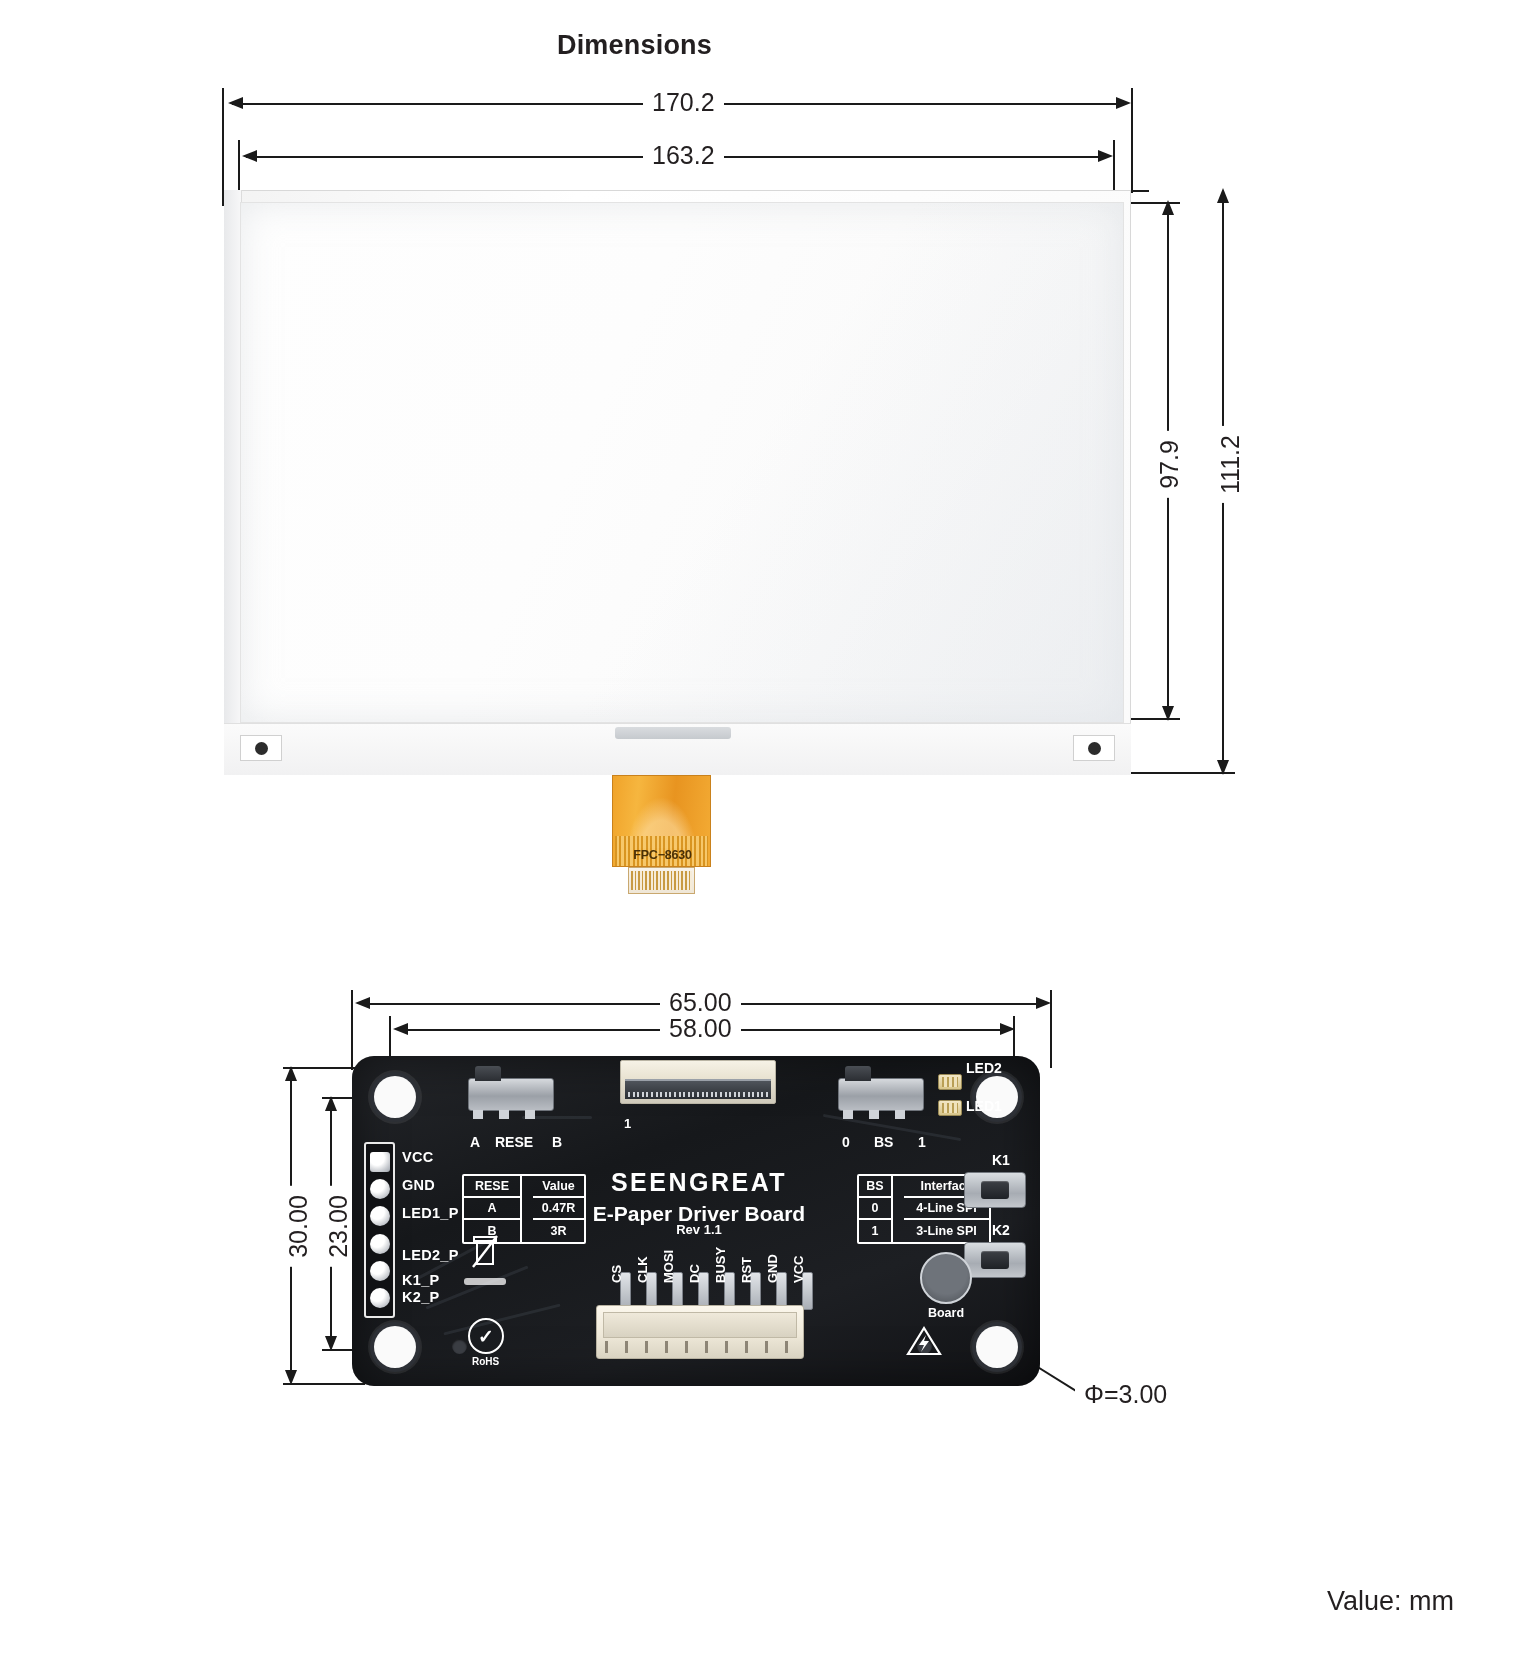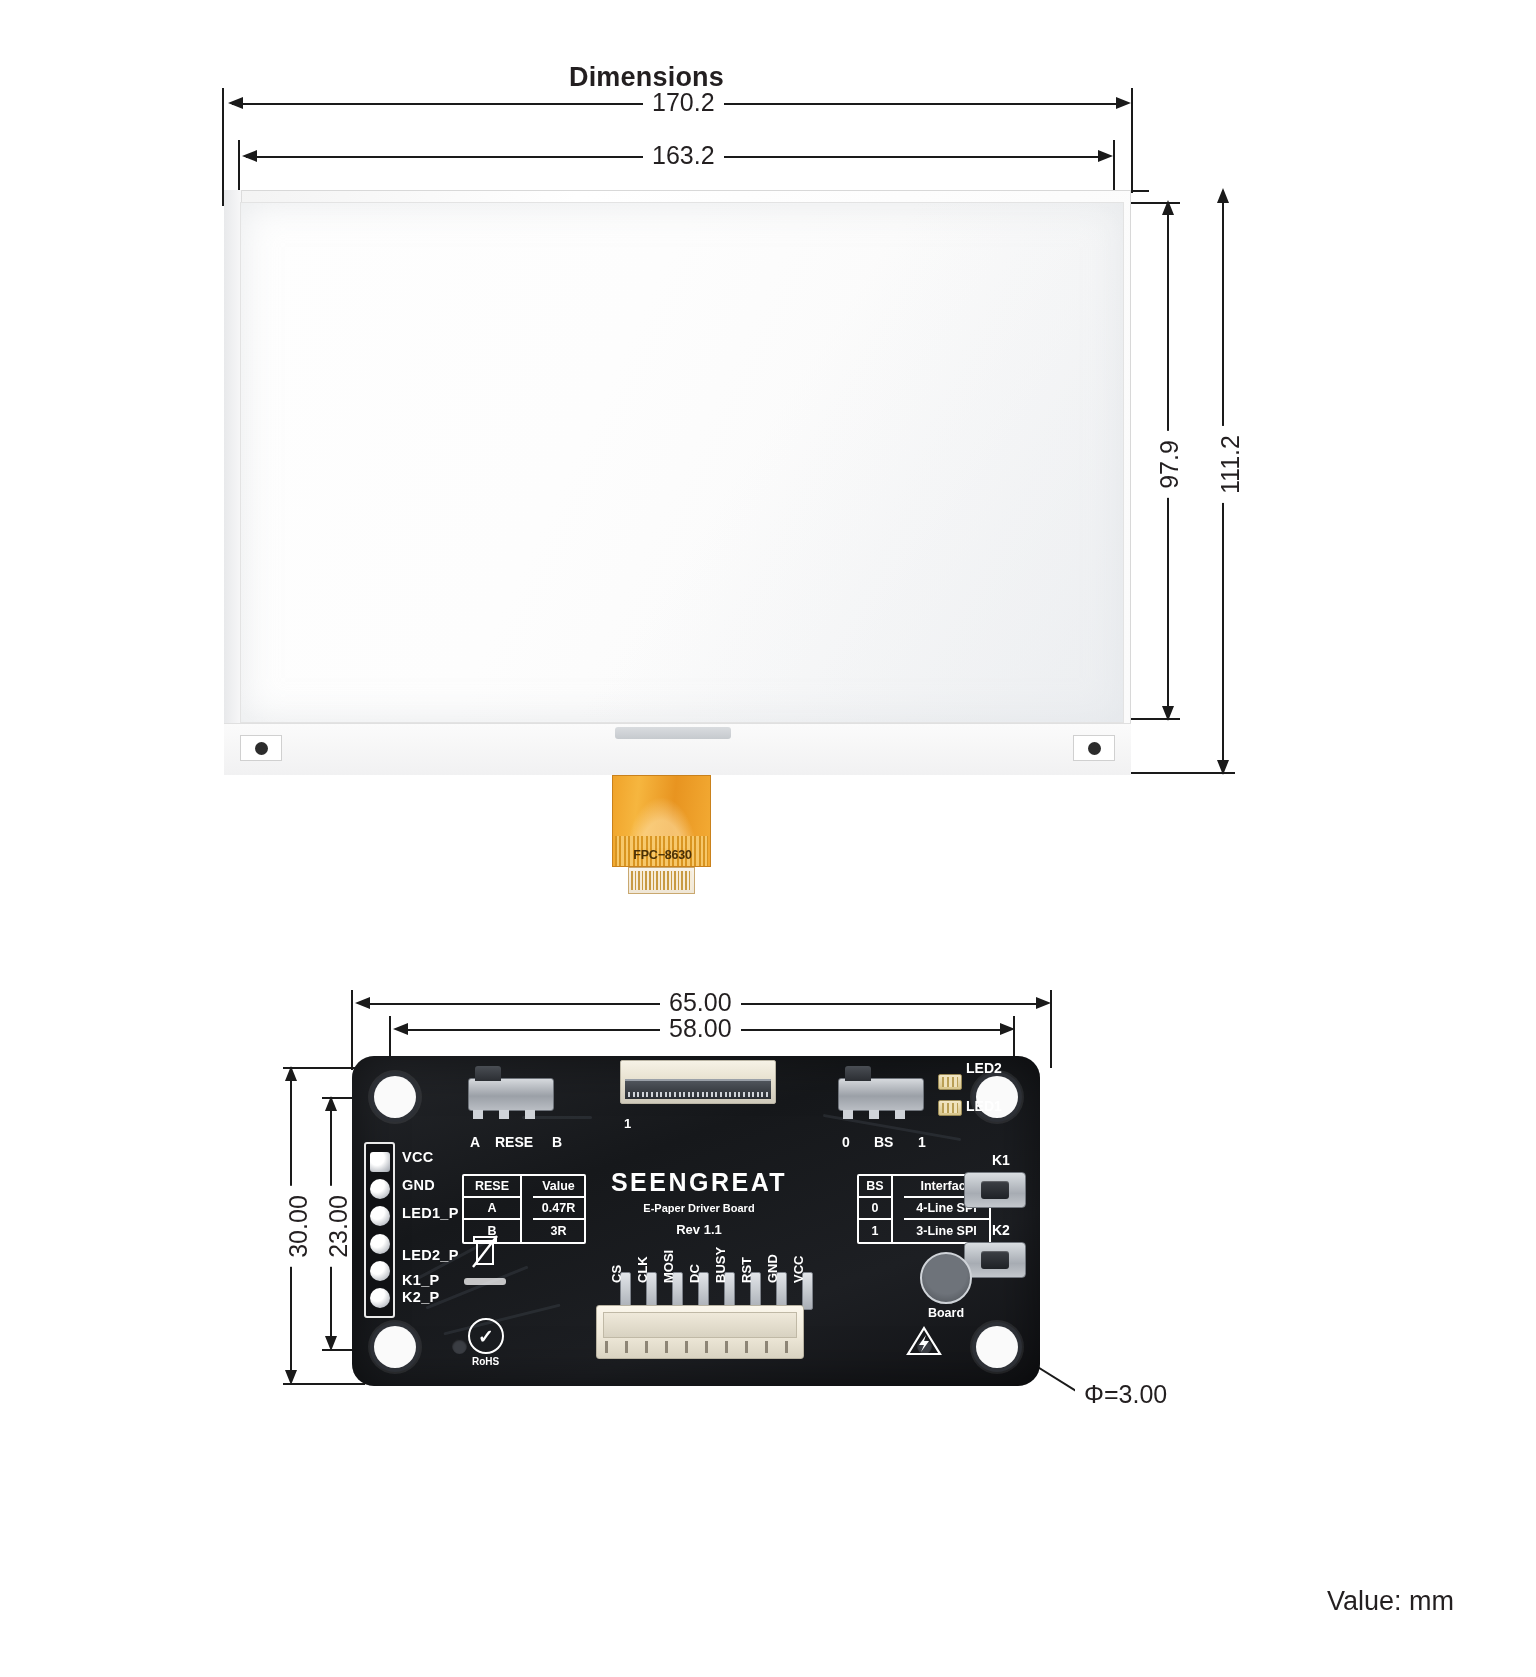--- a/index.html
+++ b/index.html
@@ -9,24 +9,23 @@
     background:#ffffff;
     font-family:"Liberation Sans", sans-serif;
     color:#1a1a1a;
     position:relative;
     overflow:hidden;
   }
   .page { position:absolute; inset:0; }
 
   
   #title {
-    position:absolute; top:30px; left:12px; width:1269px;
+    position:absolute; top:30px; left:0; width:1269px;
     text-align:center; font-size:27px; font-weight:bold; color:#231f20;
     letter-spacing:.2px;
-    margin-top:32px;
   }
 
   
   .dimline { position:absolute; background:#1a1a1a; }
   .hline { height:2px; }
   .vline { width:2px; }
   .ext { position:absolute; background:#1a1a1a; width:2px; }
   .exth { position:absolute; background:#1a1a1a; height:2px; }
 
   .arrowL, .arrowR, .arrowU, .arrowD { position:absolute; width:0; height:0; }
@@ -247,21 +246,21 @@
   #rese-table { left:110px; top:118px; grid-template-columns:58px 62px; grid-template-rows:22px 22px 22px; }
   #bs-table   { left:505px; top:118px; grid-template-columns:34px 96px; grid-template-rows:22px 22px 22px; }
 
   
   #brand-seengreat {
     position:absolute; left:242px; top:112px; width:210px; text-align:center;
     color:#ffffff; font-size:25px; font-weight:bold; letter-spacing:2.5px;
   }
   #brand-sub {
     position:absolute; left:222px; top:146px; width:250px; text-align:center;
-    color:#ffffff; font-size:11px; font-weight:bold;
+    color:#ffffff; font-size:21px; font-weight:bold;
   }
   #brand-rev {
     position:absolute; left:222px; top:166px; width:250px; text-align:center;
     color:#ffffff; font-size:13px; font-weight:bold;
   }
   #andy-logo {
     position:absolute; left:568px; top:196px; width:52px; height:52px;
     border-radius:50%;
     background:radial-gradient(circle at 50% 40%, #6e737a 0 55%, #4a4e54 100%);
     border:2px solid #cfd3d8;

